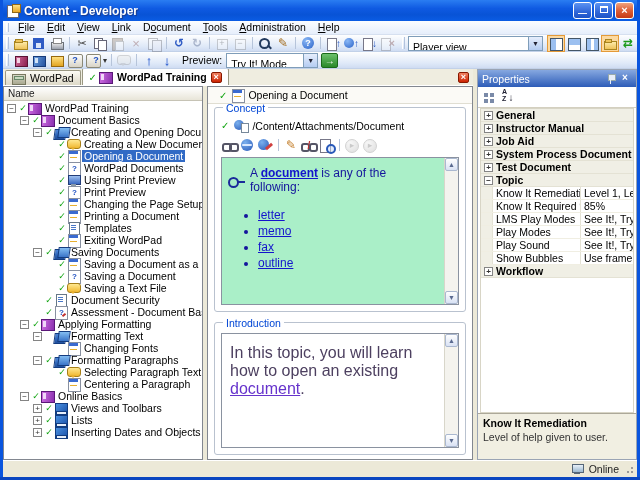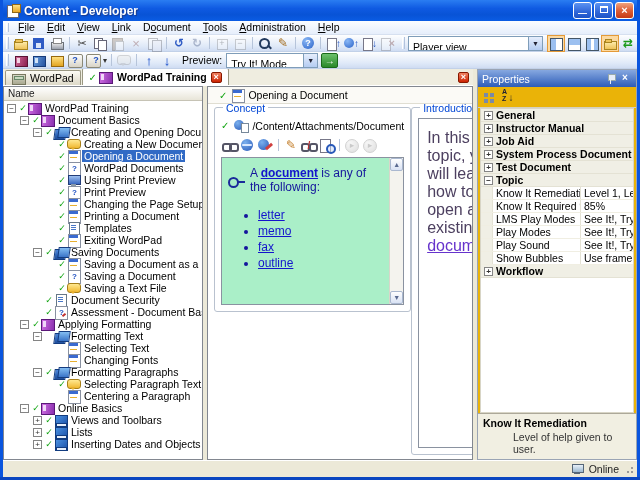--- a/index.html
+++ b/index.html
@@ -156,21 +156,21 @@
   .i-key::after{content:"";position:absolute;left:9px;top:7px;width:8px;height:2px;background:#1a2a9a;box-shadow:3px 3px 0 -1px #1a2a9a,6px 3px 0 -1px #1a2a9a;}
   .i-pin::before{content:"";position:absolute;left:4px;top:2px;width:6px;height:5px;background:#e8eef8;border:1px solid #9aa;}
   .i-pin::after{content:"";position:absolute;left:6px;top:8px;width:1px;height:4px;background:#e8eef8;}
 
   .vsplit { width:4px; }
 
   
   #centerpanel { flex:1; background:#fff; border:1px solid #828790; display:flex; flex-direction:column; overflow:hidden; }
   #centerheader { height:17px; display:flex; align-items:center; padding:0 6px; font-size:10.5px; background:#fbfaf6; border-bottom:1px solid #e0ded2; }
   #centerheader .ti { margin:0 2px; }
-  #centerbody { flex:1; padding:3px 6px 4px 6px; display:flex; overflow:hidden; }
+  #centerbody { flex:1; padding:3px 6px 4px 6px; display:flex; flex-direction:column; overflow:hidden; }
   .groupbox { border:1px solid #b9c2cf; border-radius:3px; position:relative; padding:10px 6px 6px 6px; }
   .gblabel { position:absolute; top:-6px; left:8px; background:#fff; padding:0 3px; color:#0046d5; font-size:10.5px; }
   #conceptbox { height:205px; margin-bottom:10px; display:flex; flex-direction:column; }
   .attachrow { display:flex; align-items:center; height:15px; font-size:10.5px; }
   .attachrow .ti { margin:0 3px; }
   .atoolbar { display:flex; align-items:center; height:20px; margin:2px 0 2px 0; }
   #greenarea { flex:1; border:1px solid #8a92a0; background:#aaefc8; display:flex; overflow:hidden; }
   #greencontent { flex:1; padding:8px 6px; color:#14149c; font-size:12px; }
   #greencontent .hline { display:flex; align-items:center; }
   #greencontent .i-key { display:inline-block; width:18px; height:13px; position:relative; margin-right:4px; flex:none;}
@@ -179,37 +179,37 @@
   #conceptLinks { margin:14px 0 0 30px; }
   #conceptLinks li { margin-bottom:2px; color:#14149c; font-size:12px; }
   .sb { width:14px; background:#f4f3ee; border-left:1px solid #d8d6ca; display:flex; flex-direction:column; justify-content:space-between; flex:none; }
   .sb span { height:13px; background:linear-gradient(#fefefe,#d9e2f4); border:1px solid #aab8d0; border-radius:2px; color:#5a6a90; font-size:7px; text-align:center; line-height:11px; }
   #introbox { flex:1; display:flex; flex-direction:column; }
   #introarea { flex:1; border:1px solid #8a92a0; background:#fff; display:flex; overflow:hidden; }
   #introcontent { flex:1; padding:10px 8px; font-size:16px; color:#4d4060; }
   a.plink { color:#6633cc; text-decoration:underline; }
 
   
-  #propspanel { flex:1; display:flex; flex-direction:column; border:1px solid #9aa4b4; background:#eab308; overflow:hidden; }
+  #propspanel { flex:1; display:flex; flex-direction:column; border:1px solid #9aa4b4; background:#ffffff; overflow:hidden; }
   #propstitle { height:17px; background:linear-gradient(#86a8e0,#2d5cb8); color:#fff; font-size:10.5px; display:flex; align-items:center; padding:0 4px; }
   #propstitle .tt { flex:1; }
   #propstitle .pbtn { width:14px; height:13px; position:relative; color:#fff; text-align:center; font-size:10px; line-height:12px; font-weight:bold; }
   #propstoolbar { height:21px; display:flex; align-items:center; padding:2px 3px; border-bottom:1px solid #d4d0c0; }
   #propgridwrap { flex:1; background:#fff; border:1px solid #d8d5c6; margin:0 2px; display:flex; flex-direction:column; overflow:hidden; }
   #propRows { }
   .pcat { height:13px; display:flex; align-items:center; background:#f0efe5; border-bottom:1px solid #e4e2d4; font-weight:bold; font-size:10.5px; }
   .pcat .exp { margin:0 3px; }
   .prow { height:13px; display:flex; border-bottom:1px solid #f0eee2; font-size:10.5px; }
   .prow .pind { width:12px; background:#f0efe5; border-right:1px solid #e4e2d4; flex:none; }
   .prow .pname { width:88px; padding:0 3px; border-right:1px solid #e4e2d4; white-space:nowrap; overflow:hidden; line-height:12px; flex:none; }
   .prow .pval { flex:1; padding:0 3px; white-space:nowrap; overflow:hidden; line-height:12px; }
   #propfiller { flex:1; background:#fff; }
   #propdesc { height:46px; border-top:1px solid #aca899; padding:3px 5px; background:#f1efe2; }
   #propdesc .dt { font-weight:bold; font-size:10.5px; margin-bottom:2px; }
-  #propdesc .dd { font-size:10.5px; color:#333;margin-left:30px; }
+  #propdesc .dd { font-size:10.5px; color:#333; }
 
   
   #statusbar { height:17px; background:#ece9d8; border-top:1px solid #fff; display:flex; align-items:center; justify-content:flex-end; padding:0 4px; font-size:10.5px; color:#222; }
   #statusbar .i-online { display:inline-block; width:15px; height:14px; position:relative; margin-right:3px; }
   .grip2 { width:8px; height:8px; margin-left:6px; background:
     radial-gradient(circle at 7px 7px,#999 1px,transparent 1.2px),
     radial-gradient(circle at 7px 3px,#999 1px,transparent 1.2px),
     radial-gradient(circle at 3px 7px,#999 1px,transparent 1.2px); }
   u { text-decoration:underline; }
 </style>
@@ -476,26 +476,20 @@
                 <span class="exp">−</span>
                 <span class="chk">✓</span>
                 <span class="ti i-module"></span>
                 <span class="tname">Applying Formatting</span>
               </div>
               <div class="trow" style="padding-left: 29px;">
                 <span class="exp">−</span>
                 <span class="chk"></span>
                 <span class="ti i-section"></span>
                 <span class="tname">Formatting Text</span>
-              </div>
-              <div class="trow" style="padding-left: 42px;">
-                <span class="expsp"></span>
-                <span class="chk"></span>
-                <span class="ti i-topic"></span>
-                <span class="tname">Selecting Text</span>
               </div>
               <div class="trow" style="padding-left: 42px; align-items: center;">
                 <span class="expsp"></span>
                 <span class="chk"></span>
                 <span class="ti i-topic"></span>
                 <span class="tname">Changing Fonts</span>
               </div>
               <div class="trow" style="padding-left: 29px;">
                 <span class="exp">−</span>
                 <span class="chk">✓</span>

